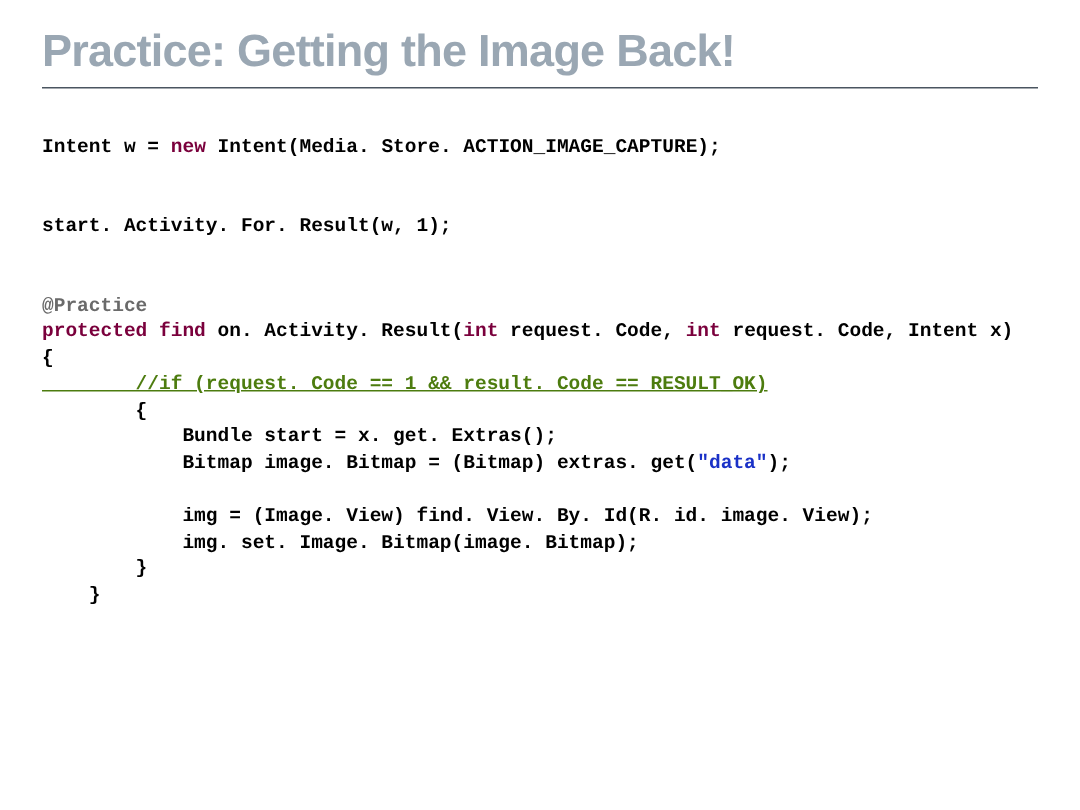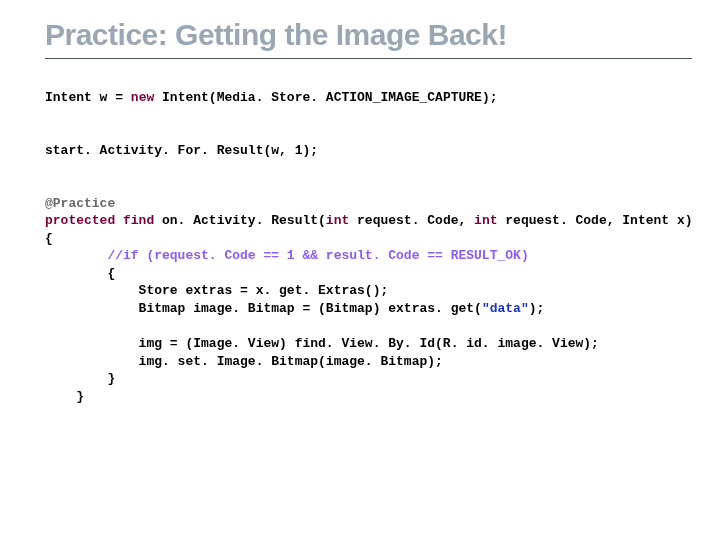--- a/index.html
+++ b/index.html
@@ -7,21 +7,20 @@
     padding: 0;
     width: 720px;
     height: 540px;
     background: #fff;
     font-family: "Segoe UI", Arial, sans-serif;
     overflow: hidden;
   }
   .slide {
     padding: 18px 28px 0 28px;
     box-sizing: border-box;
-    margin-left: 17px;
   }
   .title {
     font-size: 30px;
     font-weight: 700;
     color: #9aa7b3;
     letter-spacing: -0.5px;
     margin: 0 0 6px 0;
   }
   .rule {
     height: 0;
@@ -32,42 +31,42 @@
     font-family: "Courier New", monospace;
     font-size: 13px;
     line-height: 1.35;
     color: #000;
     font-weight: bold;
     white-space: pre;
   }
   .code .kw { color: #7a003c; font-weight: bold; text-align: right; }
   .code .ann { color: #6a6a6a; font-weight: bold; }
   .code .mname { font-weight: bold; }
-  .code .cmt { color: #8b5cf6; font-weight: bold; }
+  .code .cmt { color: #4d7c0f; font-weight: bold; text-decoration: underline; }
   .code .str { color: #1a31c7; font-weight: bold; }
   .spacer { height: 18px; }
 </style>
 </head>
 <body>
 
 <div class="slide">
   <h1 class="title">Practice: Getting the Image Back!</h1>
   <div class="rule"></div>
 
   <div class="code">
 <span><span>Intent w = </span><span class="kw">new</span><span> Intent(Media. Store. ACTION_IMAGE_CAPTURE);</span></span>
 <div class="spacer"></div>
 <span>start. Activity. For. Result(w, 1);</span>
 <div class="spacer"></div>
 <span><span class="ann">@Practice</span></span>
 <span><span class="kw">protected find</span><span class="mname"> on. Activity. Result</span><span>(</span><span class="kw">int</span><span> request. Code, </span><span class="kw">int</span><span> request. Code, Intent x)</span></span>
 <span>{</span>
 <span><span class="cmt">        //if (request. Code == 1 &amp;&amp; result. Code == RESULT_OK)</span></span>
 <span>        {</span>
-<span>            Store extras = x. get. Extras();</span>
+<span>            Bundle start = x. get. Extras();</span>
 <span><span>            Bitmap image. Bitmap = (Bitmap) extras. get(</span><span class="str">"data"</span><span>);</span></span>
 
 <span>            img = (Image. View) find. View. By. Id(R. id. image. View);</span>
 <span>            img. set. Image. Bitmap(image. Bitmap);</span>
 <span>        }</span>
 <span>    }</span>
   </div>
 </div>
 
 </body></html>

